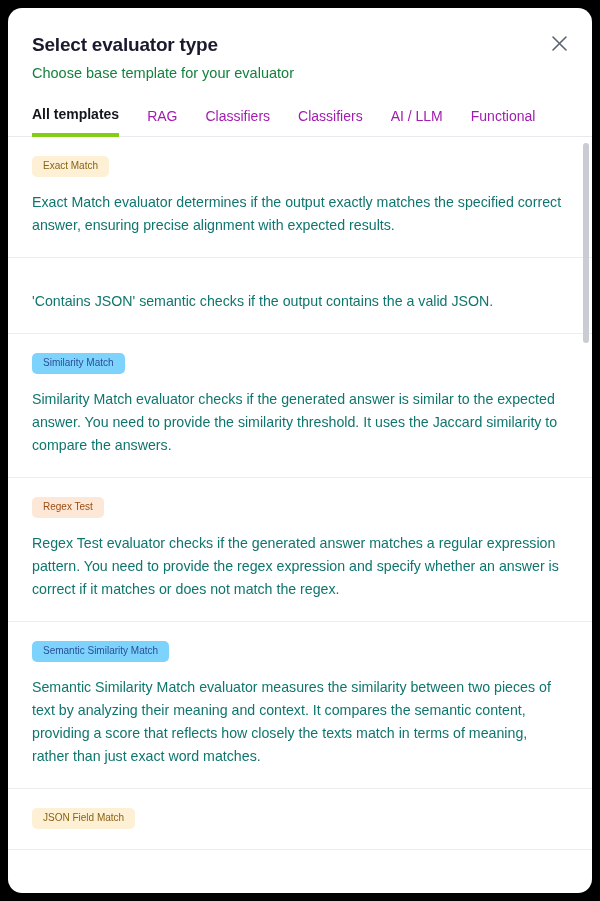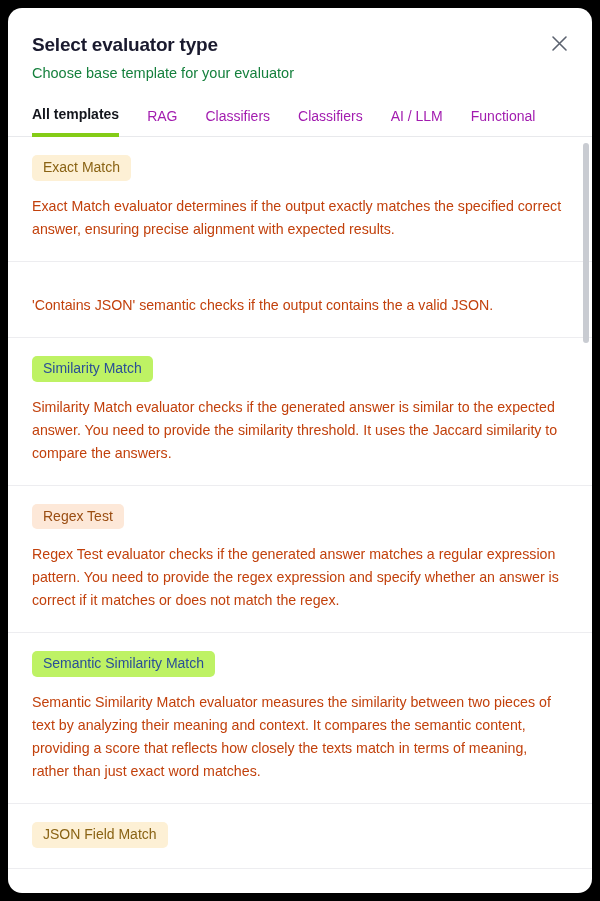--- a/index.html
+++ b/index.html
@@ -88,33 +88,33 @@
     inset: 0;
     overflow-y: hidden;
   }
   .item {
     padding: 18px 24px 20px 24px;
     border-bottom: 1px solid #ededf0;
     cursor: pointer;
   }
   .badge {
     display: inline-block;
-    font-size: 14px;
+    font-size: 10px;
     padding: 4px 11px 5px 11px;
     border-radius: 5px;
     line-height: 1.2;
   }
   .badge.amber { background: #fdf0d5; color: #8a6314; }
-  .badge.blue  { background: #bef264; color: #2a4f97; }
+  .badge.blue  { background: #7dd3fc; color: #2a4f97; }
   .badge.orange{ background: #fde8d8; color: #9a4d12; }
   .desc {
     margin-top: 14px;
     font-size: 14.2px;
     line-height: 1.62;
-    color: #c2410c;
+    color: #0f766e;
   }
   .scrollbar-track {
     position: absolute;
     right: 3px;
     top: 6px;
     bottom: 6px;
     width: 6px;
     border-radius: 3px;
     background: transparent;
   }

